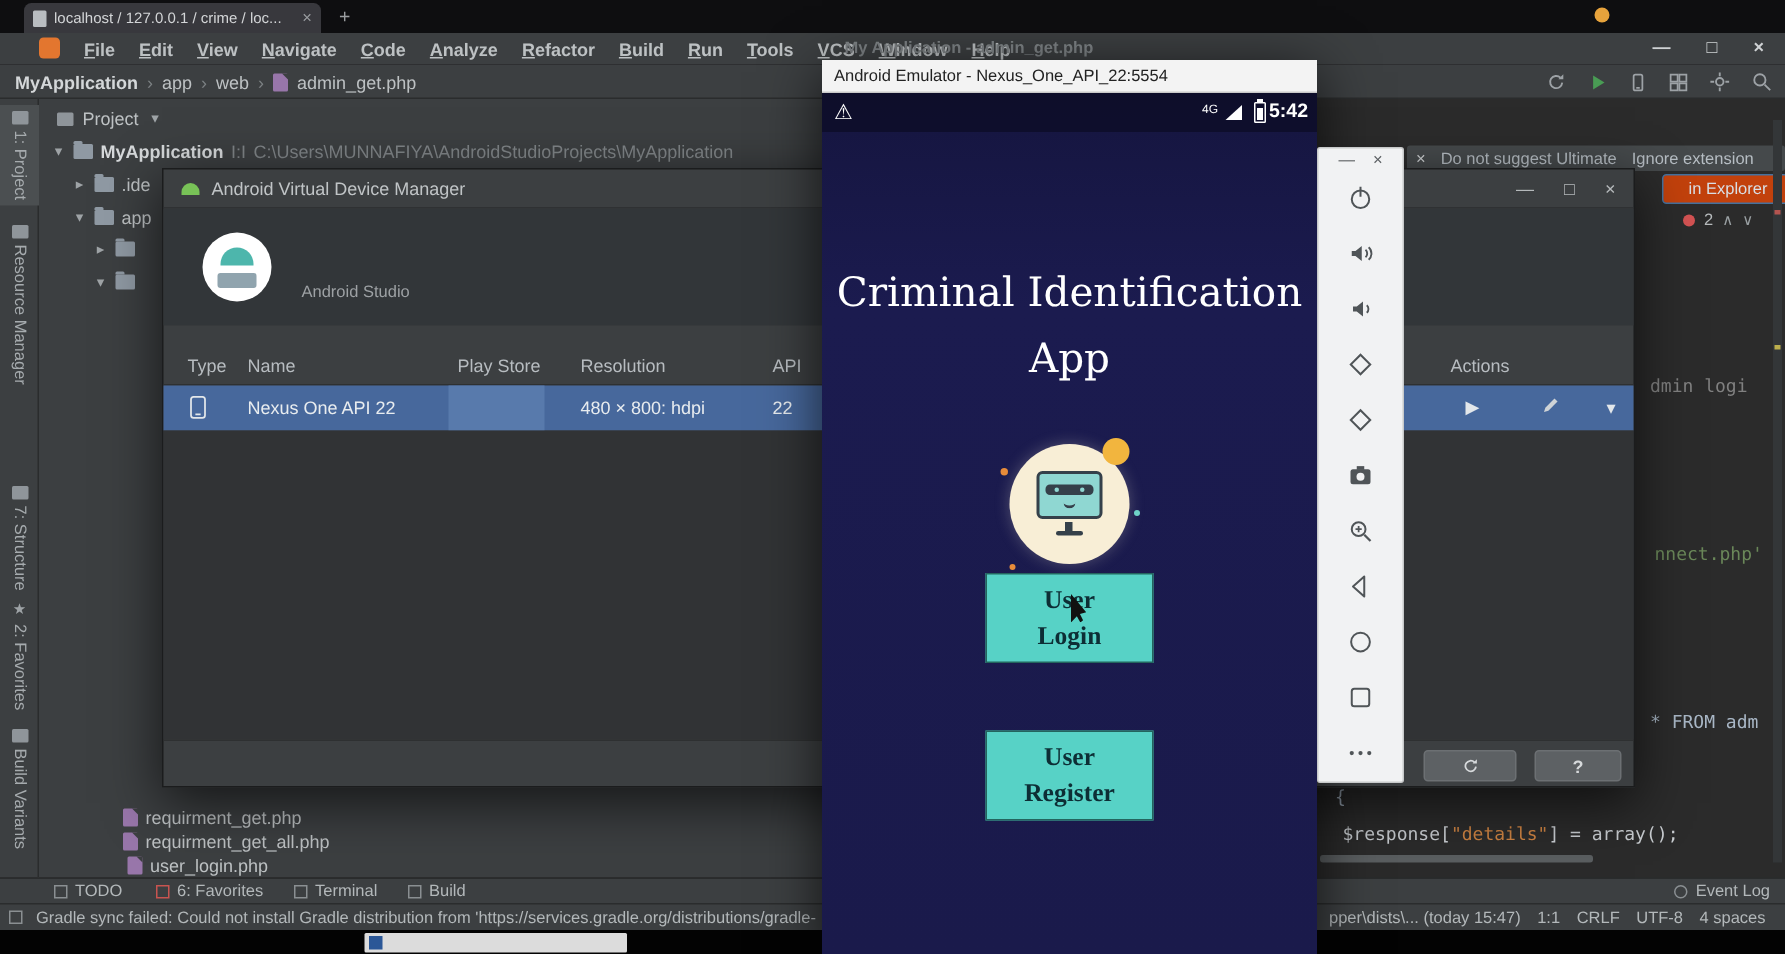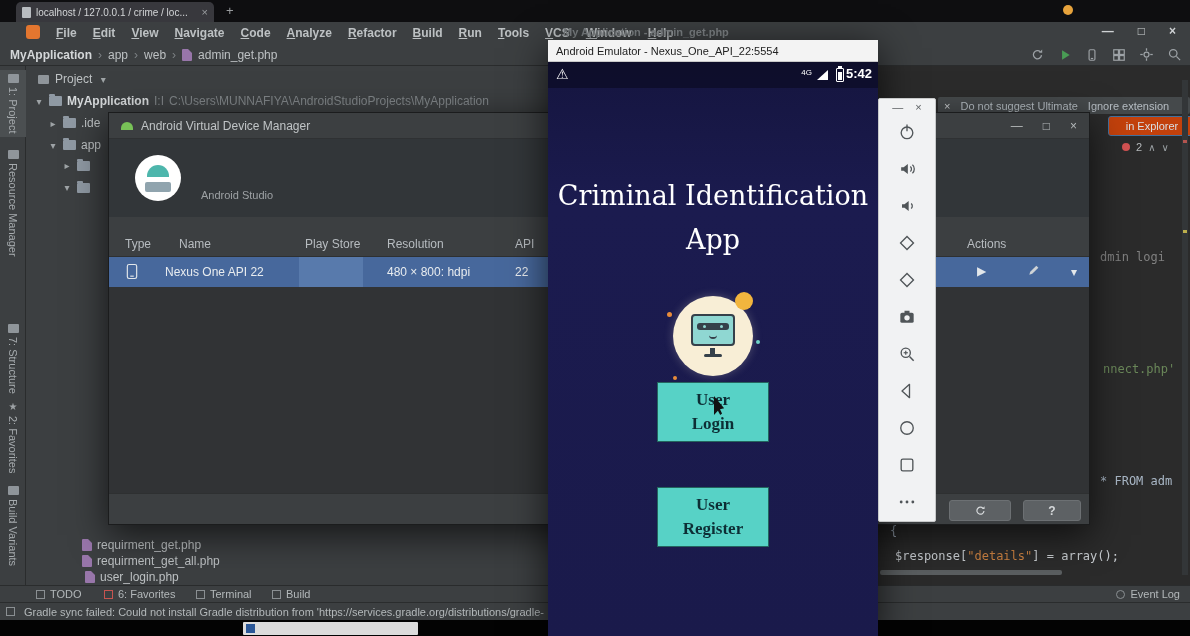--- a/index.html
+++ b/index.html
@@ -340,21 +340,21 @@
     </div>
     <div class="dlg-header">
       <span class="avatar">
         <span class="av-head"></span>
         <span class="av-fold"></span>
       </span>
       <span class="dlg-sub">Android Studio</span>
     </div>
     <div class="thead">
       <span class="th" style="left:16px;">Type</span>
-      <span class="th" style="left:56px;margin-left:14px;">Name</span>
+      <span class="th" style="left:56px;">Name</span>
       <span class="th" style="left:196px;">Play Store</span>
       <span class="th" style="left:278px;">Resolution</span>
       <span class="th" style="left:406px;">API</span>
       <span class="th" style="left:858px;">Actions</span>
     </div>
     <div class="trow">
       <span class="play-cell"></span>
       <span class="td" style="left:16px; top:6px;"><svg width="14" height="17" viewBox="0 0 24 28">
             <rect x="4" y="2" width="16" height="24" rx="3" fill="none" stroke="#e3e7ea" stroke-width="2"></rect>
             <line x1="9" y1="22" x2="15" y2="22" stroke="#e3e7ea" stroke-width="2"></line>
@@ -506,20 +506,27 @@
     </div>
     <div class="btab-item" style="right:10px; left:auto;">
       <span class="sq" style="border-radius:50%;"></span>
       <span>Event Log</span>
     </div>
   </div>
 
   <div class="sbar">
     <span class="sq" style="position:absolute; left:6px; top:4px;"></span>
     <span class="sbar-msg">Gradle sync failed: Could not install Gradle distribution from 'https://services.gradle.org/distributions/gradle-</span>
+    <div class="sbar-right">
+      <span>pper\dists\... (today 15:47)</span>
+      <span>1:1</span>
+      <span>CRLF</span>
+      <span>UTF-8</span>
+      <span>4 spaces</span>
+    </div>
   </div>
 
   <div class="taskbar">
     <div class="task-item"></div>
   </div>
 
   <div class="cursor"></div>
 
 </div>
 

